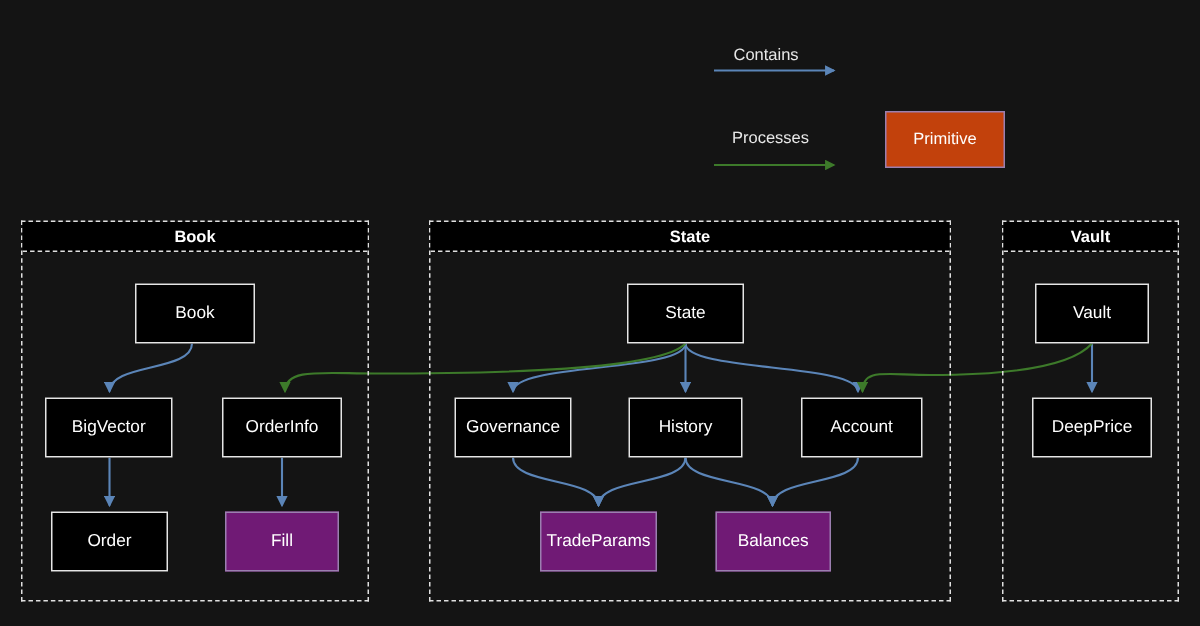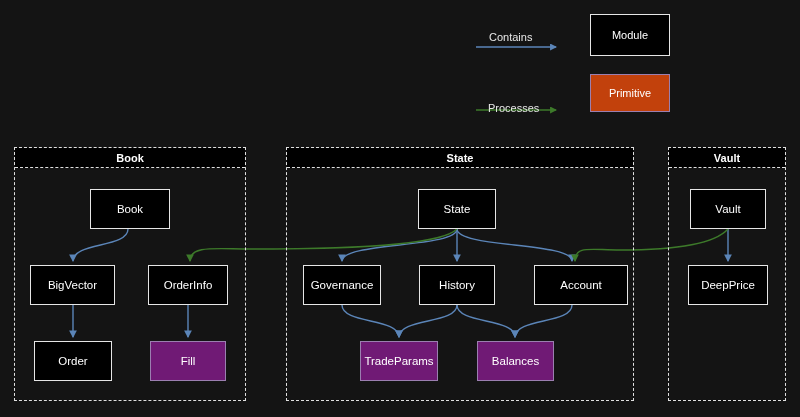--- a/index.html
+++ b/index.html
@@ -35,21 +35,21 @@
   }
 
   
   .legend-label {
     position: absolute;
     font-size: 11px;
     color: #e8e8e8;
     white-space: nowrap;
   }
   .legend-contains-label { left: 489px; top: 31px; }
-  .legend-processes-label { left: 488px; top: 102px; }
+  .legend-processes-label { left: 488px; top: 86px; }
 
   .legend-box {
     position: absolute;
     display: flex;
     align-items: center;
     justify-content: center;
     font-size: 11px;
     color: #ffffff;
     box-sizing: border-box;
   }
@@ -181,21 +181,20 @@
 
     <path d="M 457,229 C 440,247 330,249 250,249 C 215,249 190,245 190,261" fill="none" stroke="#3d7a2a" stroke-width="1.4" marker-end="url(#arrow-green)"></path>
 
     <path d="M 728,229 C 712,247 660,250 620,250 C 590,250 575,245 575,261" fill="none" stroke="#3d7a2a" stroke-width="1.4" marker-end="url(#arrow-green)"></path>
   </svg>
 
 
   <div class="legend-label legend-contains-label">Contains</div>
   <div class="legend-label legend-processes-label">Processes</div>
 
-  <div class="legend-box legend-module">Module</div>
   <div class="legend-box legend-primitive">Primitive</div>
 
 
   <div class="group group-book">
     <div class="group-header">Book</div>
   </div>
   <div class="group group-state">
     <div class="group-header">State</div>
   </div>
   <div class="group group-vault">
@@ -204,20 +203,20 @@
 
   <div id="nodes">
       <div class="node module" style="left: 90px; top: 189px; width: 80px; height: 40px;">Book</div>
       <div class="node module" style="left: 30px; top: 265px; width: 85px; height: 40px;">BigVector</div>
       <div class="node module" style="left: 148px; top: 265px; width: 80px; height: 40px;">OrderInfo</div>
       <div class="node module" style="left: 34px; top: 341px; width: 78px; height: 40px;">Order</div>
       <div class="node primitive" style="left: 150px; top: 341px; width: 76px; height: 40px;">Fill</div>
       <div class="node module" style="left: 418px; top: 189px; width: 78px; height: 40px;">State</div>
       <div class="node module" style="left: 303px; top: 265px; width: 78px; height: 40px;">Governance</div>
       <div class="node module" style="left: 419px; top: 265px; width: 76px; height: 40px;">History</div>
-      <div class="node module" style="left: 534px; top: 265px; width: 94px; height: 40px;">Account</div>
+      <div class="node module" style="left: 534px; top: 265px; width: 81px; height: 40px;">Account</div>
       <div class="node primitive" style="left: 360px; top: 341px; width: 78px; height: 40px;">TradeParams</div>
       <div class="node primitive" style="left: 477px; top: 341px; width: 77px; height: 40px;">Balances</div>
       <div class="node module" style="left: 690px; top: 189px; width: 76px; height: 40px;">Vault</div>
       <div class="node module" style="left: 688px; top: 265px; width: 80px; height: 40px;">DeepPrice</div>
     </div>
 
 </div>
 
 </body></html>

